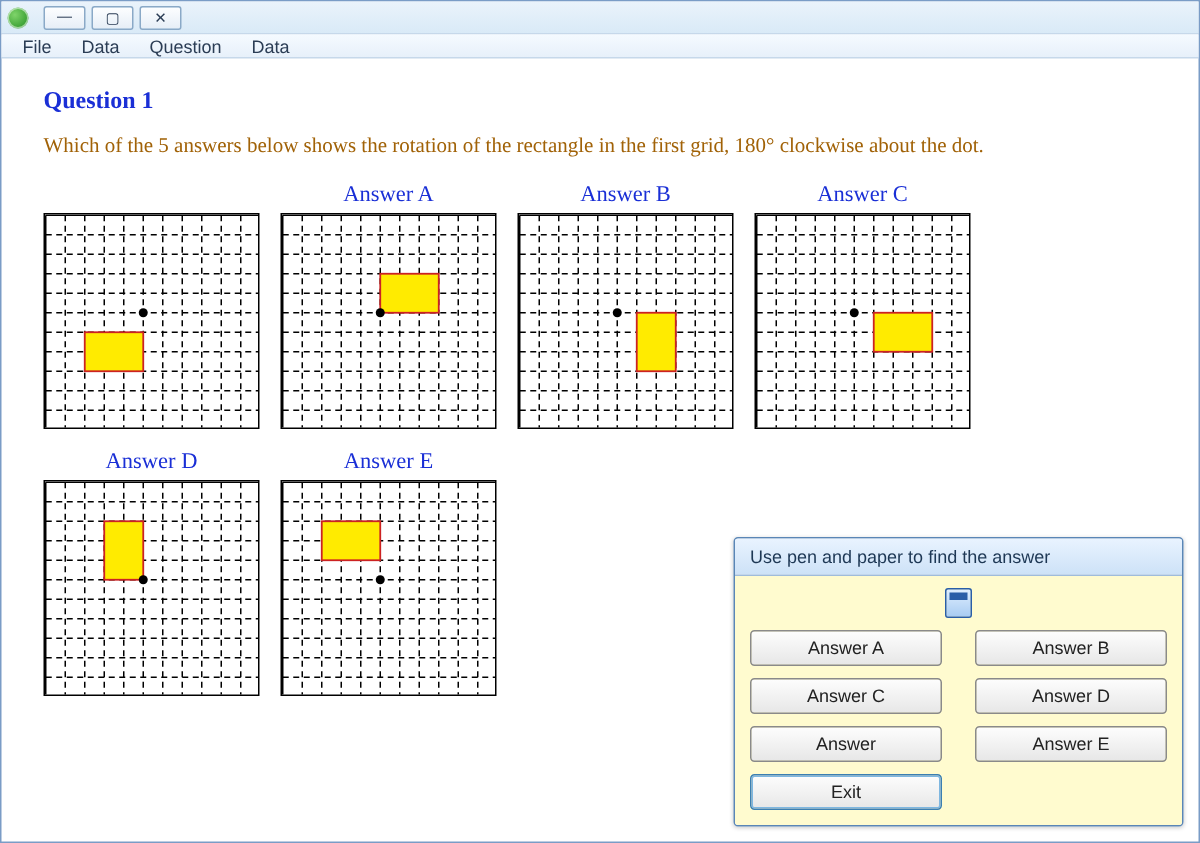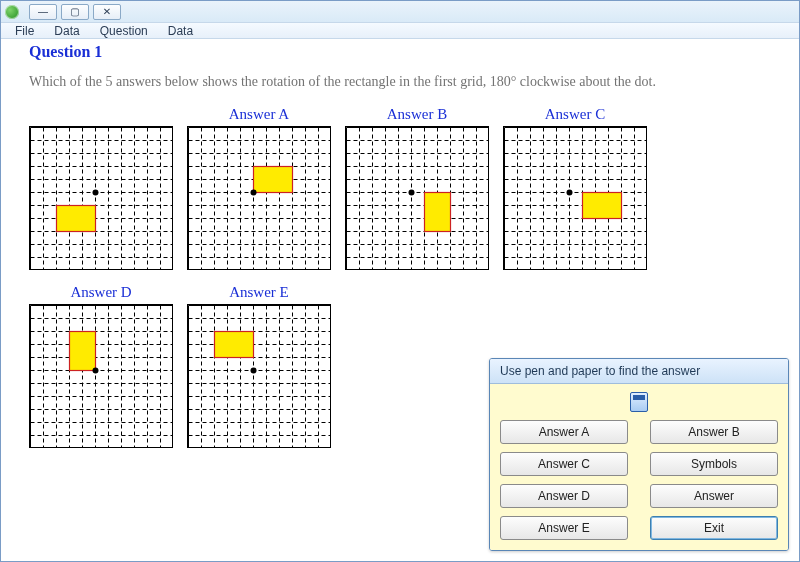--- a/index.html
+++ b/index.html
@@ -31,23 +31,23 @@
     background: linear-gradient(#fdfeff,#e6eef7); border-radius: 2px;
     display: flex; align-items: center; justify-content: center;
     font-size: 10px; color: #2b3d55; cursor: default;
   }
   .menubar {
     height: 16px; background: linear-gradient(#f5faff,#e7f0fa);
     border-bottom: 1px solid #c6d8ea; display: flex; align-items: center;
     padding: 0 4px; color: #2b3d55;
   }
   .menu-item { padding: 2px 10px; cursor: default; }
-  .content { padding: 4px 28px; position: relative; height: calc(100% - 42px); }
+  .content { padding: 20px 28px; position: relative; height: calc(100% - 42px); }
   .q-title { color: #1a2fd6; font-family: Georgia, "Times New Roman", serif; font-weight: bold; font-size: 16px; margin-bottom: 10px; }
-  .q-text { color: #737373; font-family: Georgia, "Times New Roman", serif; font-size: 14px; line-height: 1.5; margin-bottom: 14px; }
+  .q-text { color: #a16207; font-family: Georgia, "Times New Roman", serif; font-size: 14px; line-height: 1.5; margin-bottom: 14px; }
   .grids { display: flex; flex-wrap: wrap; gap: 14px; }
   .grid-block { display: flex; flex-direction: column; align-items: center; }
   .grid-label { color: #1a2fd6; font-family: Georgia, "Times New Roman", serif; font-size: 15px; height: 18px; margin-bottom: 2px; }
   .grid-svg { border: 1px solid #000; background: #fff; }
   .panel {
     position: absolute; right: 10px; bottom: 6px; width: 300px;
     border: 1px solid #5a86b6; border-radius: 3px; overflow: hidden;
     box-shadow: 0 1px 3px rgba(0,0,0,.2);
     margin-left: 37px;
   }
@@ -296,21 +296,20 @@
     <div class="panel">
       <div class="panel-title">Use pen and paper to find the answer</div>
       <div class="panel-body">
         <div class="calc-row">
           <div class="calc-icon"></div>
         </div>
         <div class="btn-grid">
           <div class="wbtn">Answer A</div>
           <div class="wbtn">Answer B</div>
           <div class="wbtn">Answer C</div>
-          <div class="wbtn">Symbols</div>
           <div class="wbtn">Answer D</div>
           <div class="wbtn">Answer</div>
           <div class="wbtn">Answer E</div>
           <div class="wbtn focused">Exit</div>
         </div>
       </div>
     </div>
   </div>
 </div>
 

